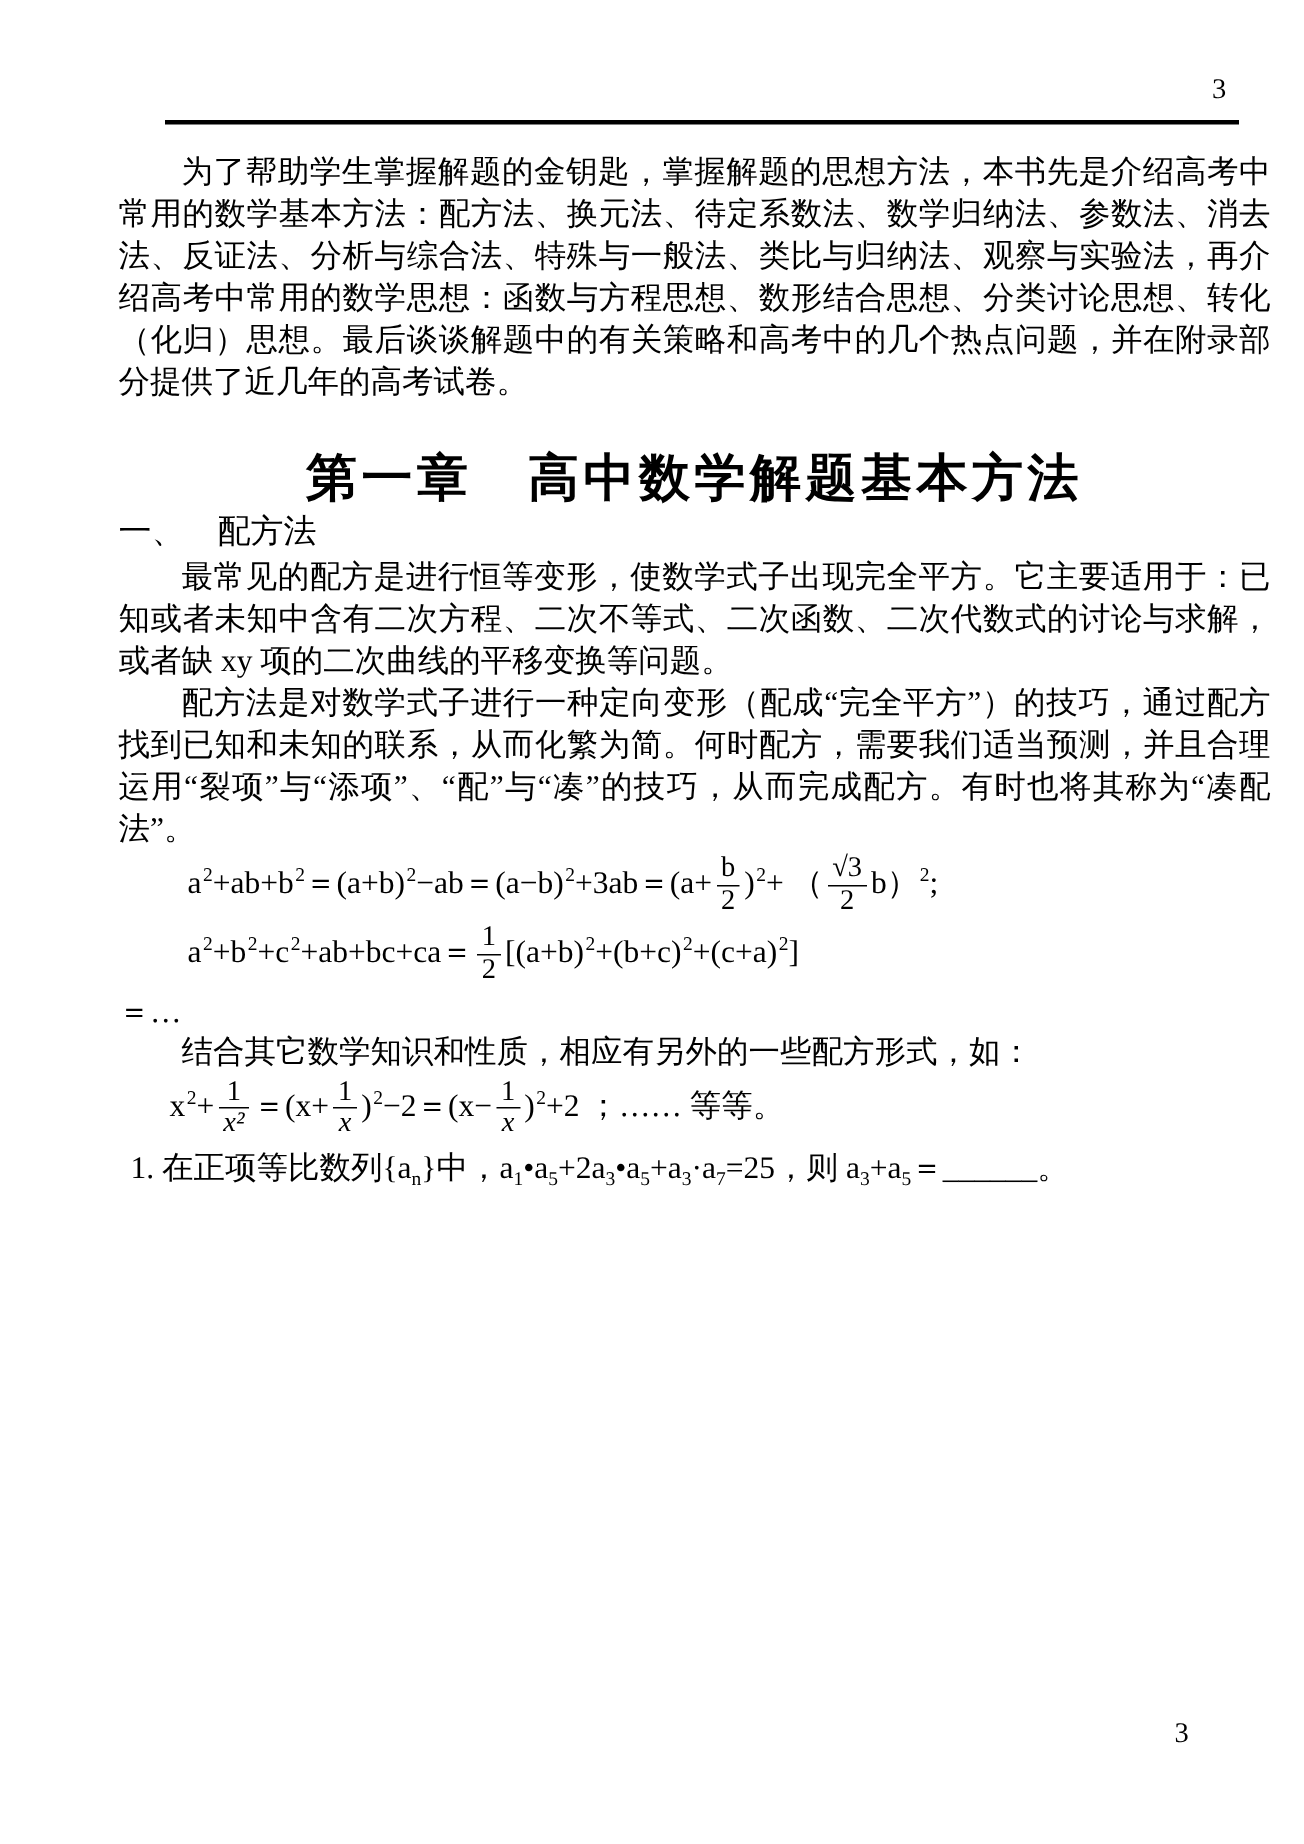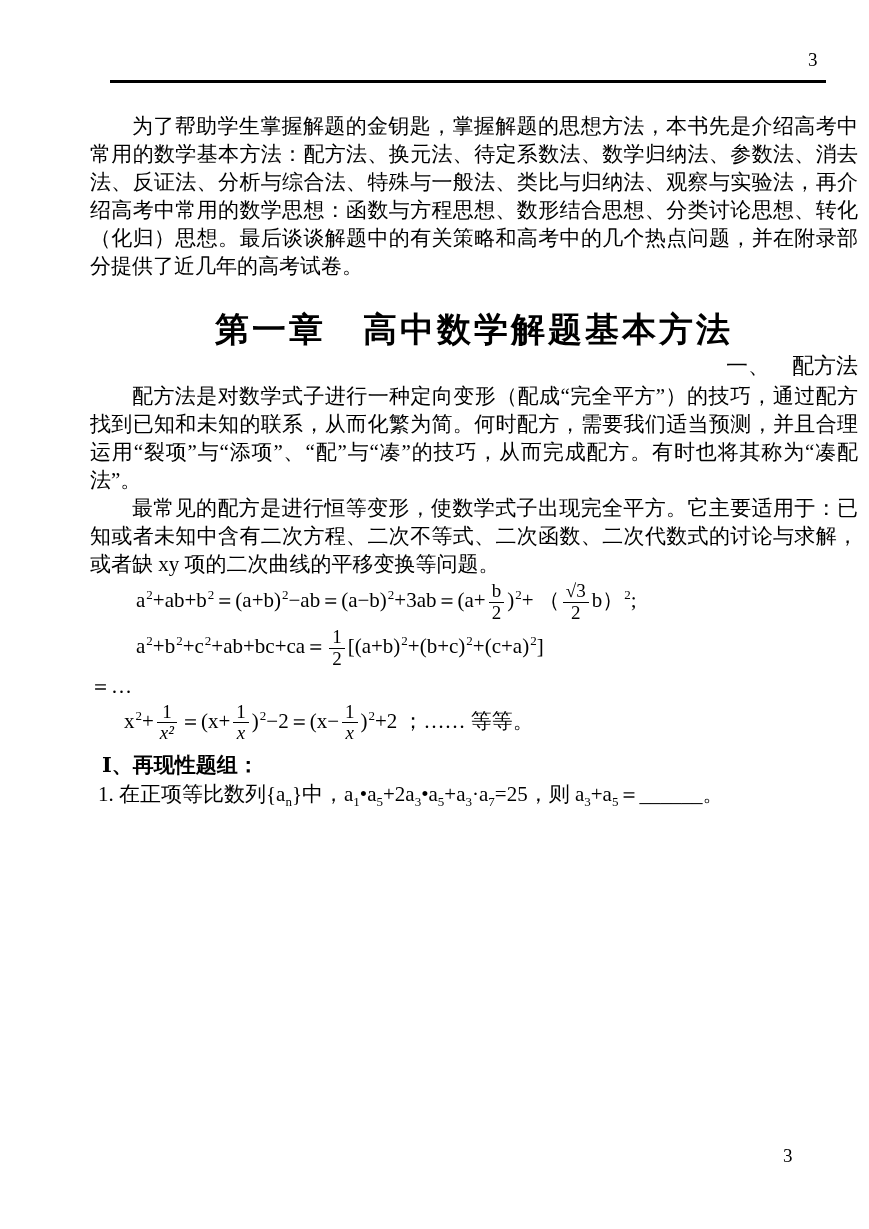--- a/index.html
+++ b/index.html
@@ -6,30 +6,30 @@
   body{
     width:869px;height:1229px;position:relative;background:#ffffff;color:#000;
     font-family:"Liberation Serif","DejaVu Serif",serif;
     overflow:hidden;
   }
   .pagenum{position:absolute;font-size:19px;line-height:20px;}
   .pagenum-top{top:50px;left:808px;}
   .pagenum-bottom{top:1146px;left:783px;}
   .top-rule{position:absolute;top:80px;left:110px;width:716px;height:0;border-top:3px solid #000;}
   .content{
-    position:absolute;top:100px;left:90px;width:768px;
-    font-size:21px;line-height:28px;text-align:justify;margin-top:12px;
+    position:absolute;top:100px;left:79px;width:768px;
+    font-size:21px;line-height:28px;text-align:justify;
   }
   .para{text-indent:2em;}
   .chapter-title{
     text-align:center;text-indent:0;font-size:34px;line-height:40px;
     font-weight:bold;letter-spacing:3px;margin-top:32px;
-    font-family:Liberation Mono, monospace;
+    font-family:Liberation Serif, serif;
   }
-  .section-title{text-align:right;text-indent:0;font-size:22px;line-height:28px;margin-bottom:2px;}
+  .section-title{text-align:left;text-indent:0;font-size:22px;line-height:28px;margin-bottom:2px;}
   .math{white-space:nowrap;}
   .formula{margin-left:46px;text-indent:0;line-height:30px;}
   .formula-cont{margin-left:0;text-indent:0;line-height:26px;}
   .frac-line{margin-top:3px;margin-bottom:3px;}
   sup{font-size:13px;line-height:0;margin-left:1px;}
   sub{font-size:13px;line-height:0;}
   .frac{display:inline-block;vertical-align:middle;text-align:center;line-height:1.1;margin:0 3px;font-size:19px;}
   .frac .num{display:block;border-bottom:1.5px solid #000;padding:0 3px;}
   .frac .den{display:block;padding:0 3px;font-style:italic;}
   .frac .num.rm,.frac .den.rm{font-style:normal;}
@@ -42,27 +42,27 @@
 <div class="pagenum pagenum-top">3</div>
 <div class="top-rule"></div>
 
 <div class="content">
 
   <div class="para">为了帮助学生掌握解题的金钥匙，掌握解题的思想方法，本书先是介绍高考中常用的数学基本方法：配方法、换元法、待定系数法、数学归纳法、参数法、消去法、反证法、分析与综合法、特殊与一般法、类比与归纳法、观察与实验法，再介绍高考中常用的数学思想：函数与方程思想、数形结合思想、分类讨论思想、转化（化归）思想。最后谈谈解题中的有关策略和高考中的几个热点问题，并在附录部分提供了近几年的高考试卷。</div>
 
   <div class="chapter-title">第一章　高中数学解题基本方法</div>
   <div class="section-title">一、　配方法</div>
 
+  <div class="para">最常见的配方是进行恒等变形，使数学式子出现完全平方。它主要适用于：已知或者未知中含有二次方程、二次不等式、二次函数、二次代数式的讨论与求解，或者缺 xy 项的二次曲线的平移变换等问题。</div>
   <div class="para">配方法是对数学式子进行一种定向变形（配成“完全平方”）的技巧，通过配方找到已知和未知的联系，从而化繁为简。何时配方，需要我们适当预测，并且合理运用“裂项”与“添项”、“配”与“凑”的技巧，从而完成配方。有时也将其称为“凑配法”。</div>
-  <div class="para">最常见的配方是进行恒等变形，使数学式子出现完全平方。它主要适用于：已知或者未知中含有二次方程、二次不等式、二次函数、二次代数式的讨论与求解，或者缺 xy 项的二次曲线的平移变换等问题。</div>
 
   <div class="formula math frac-line">a<sup>2</sup>+ab+b<sup>2</sup>＝(a+b)<sup>2</sup>−ab＝(a−b)<sup>2</sup>+3ab＝(a+<span class="frac"><span class="num">b</span><span class="den rm">2</span></span>)<sup>2</sup>+ （<span class="frac"><span class="num rm">√3</span><span class="den rm">2</span></span>b）<sup>2</sup>;</div>
   <div class="formula math frac-line">a<sup>2</sup>+b<sup>2</sup>+c<sup>2</sup>+ab+bc+ca＝<span class="frac"><span class="num rm">1</span><span class="den rm">2</span></span>[(a+b)<sup>2</sup>+(b+c)<sup>2</sup>+(c+a)<sup>2</sup>]</div>
   <div class="formula-cont math">＝…</div>
 
+  <div class="para">结合其它数学知识和性质，相应有另外的一些配方形式，如：</div>
   <div class="formula math frac-line" style="margin-left:34px">x<sup>2</sup>+<span class="frac"><span class="num rm">1</span><span class="den">x²</span></span>＝(x+<span class="frac"><span class="num rm">1</span><span class="den">x</span></span>)<sup>2</sup>−2＝(x−<span class="frac"><span class="num rm">1</span><span class="den">x</span></span>)<sup>2</sup>+2 ；…… 等等。</div>
 
-  <div class="group-title">Ⅰ、再现性题组：</div>
   <div class="problem math">1. 在正项等比数列{a<sub>n</sub>}中，a<sub>1</sub>•a<sub>5</sub>+2a<sub>3</sub>•a<sub>5</sub>+a<sub>3</sub>·a<sub>7</sub>=25，则 a<sub>3</sub>+a<sub>5</sub>＝______。</div>
 
 </div>
 
 <div class="pagenum pagenum-bottom">3</div>
 
 </body></html>

